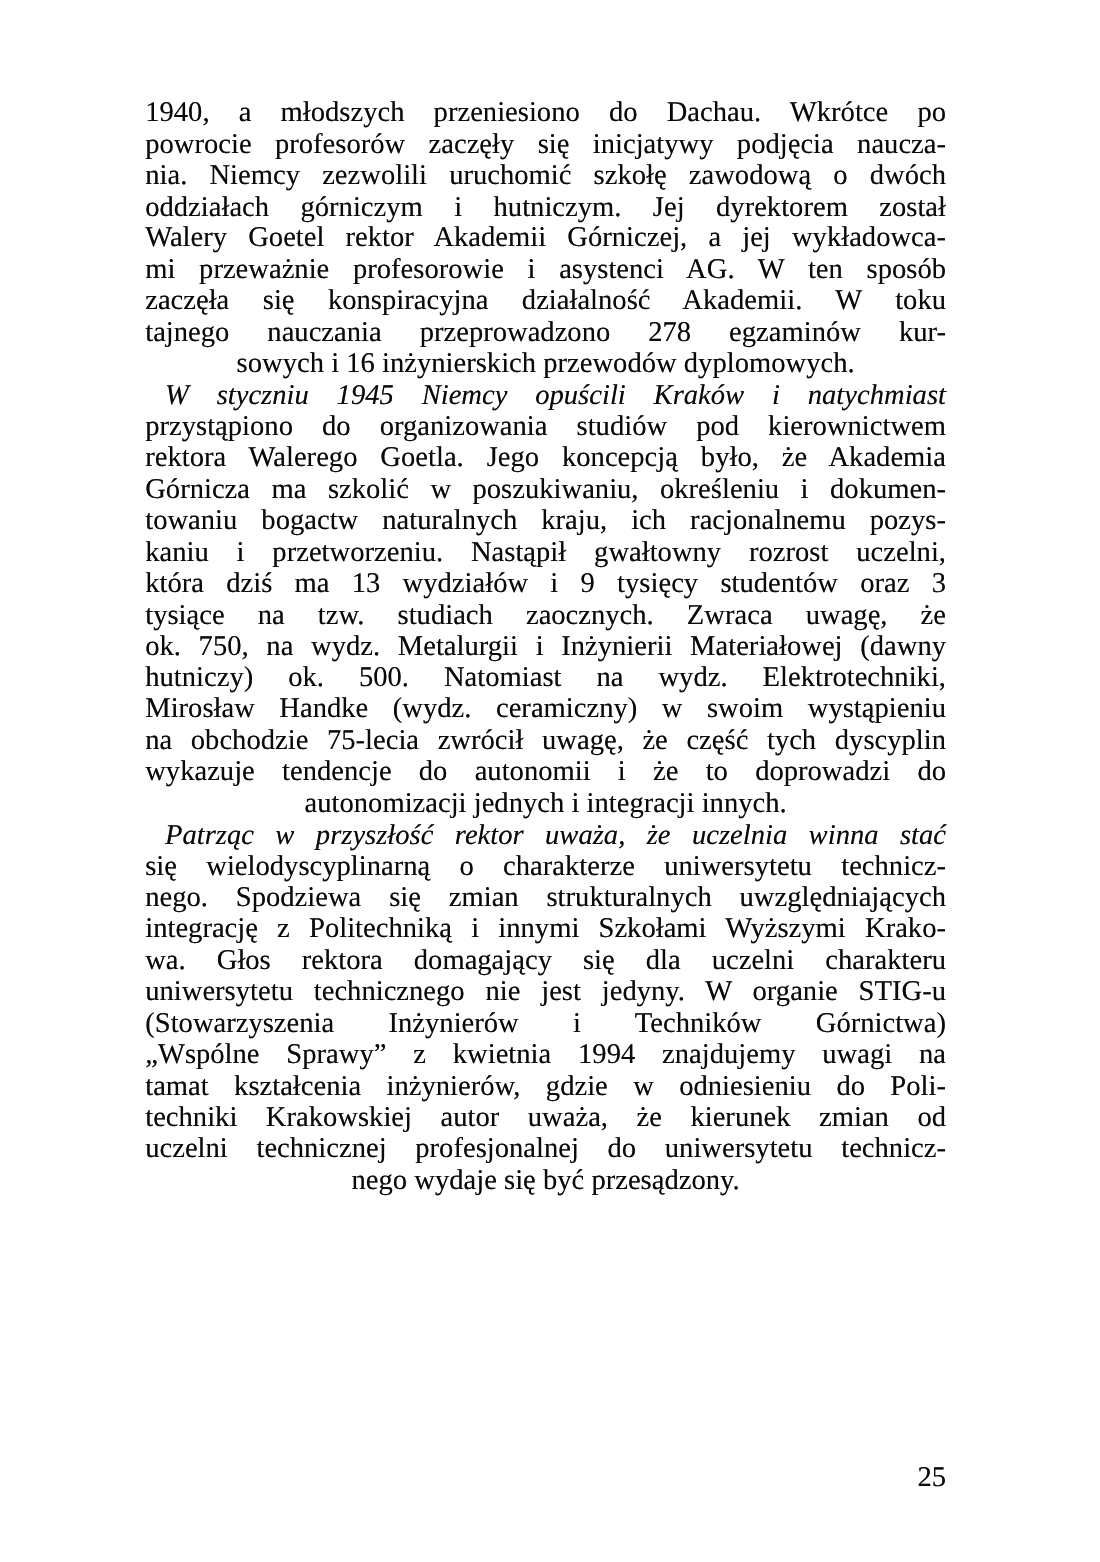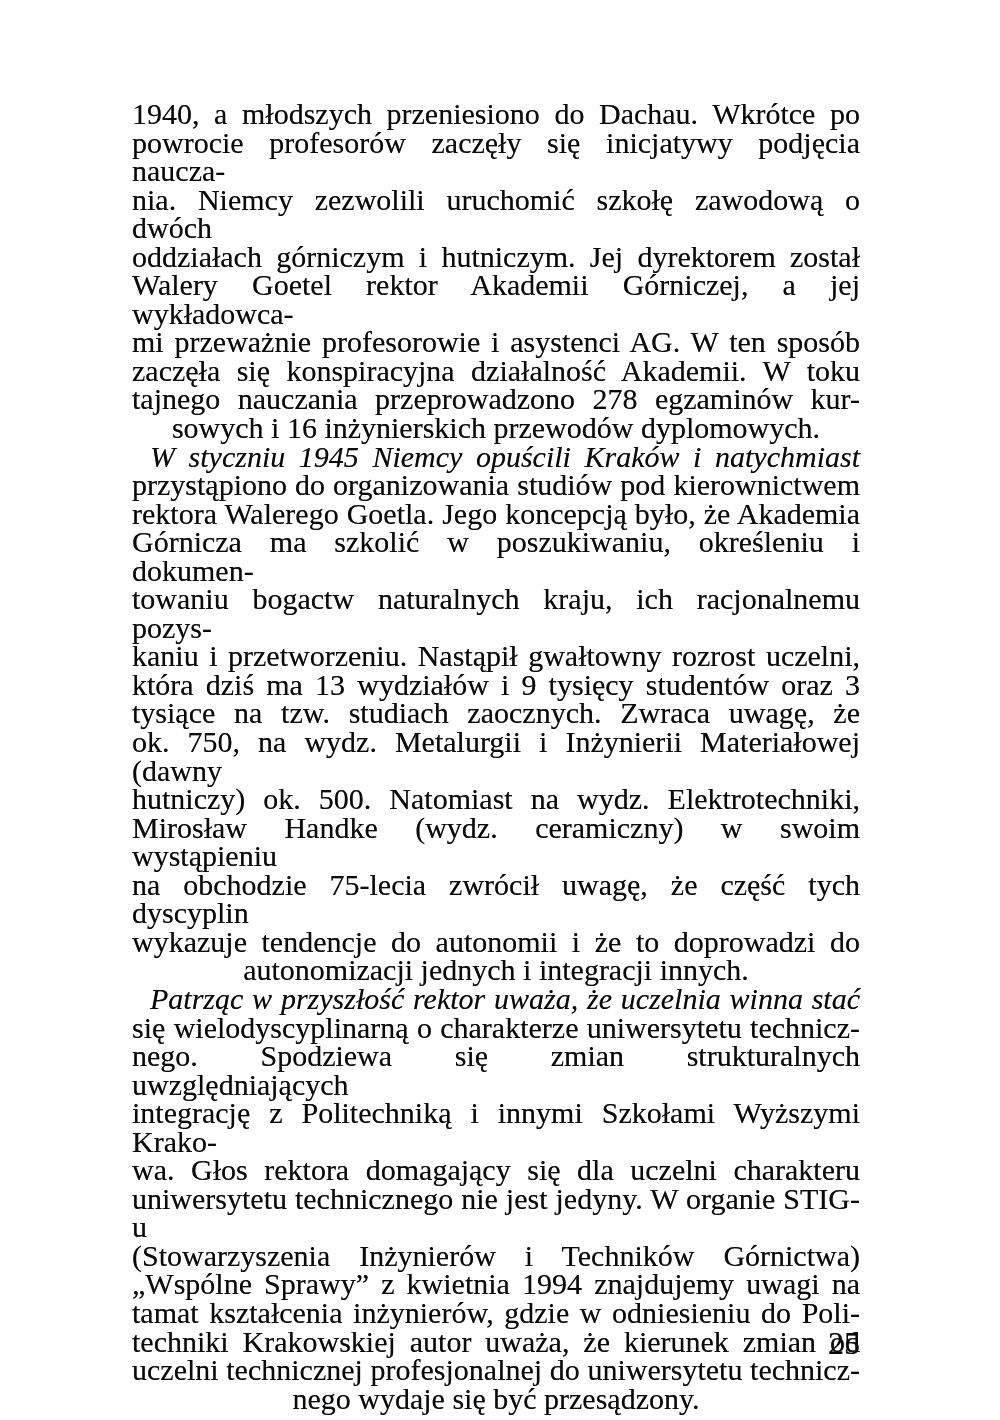--- a/index.html
+++ b/index.html
@@ -18,23 +18,23 @@
   .page {
     position: absolute;
     left: 0; top: 0;
     width: 1000px;
     height: 1420px;
     background: #ffffff;
   }
   .text-block {
     position: absolute;
     left: 132px;
-    top: 100px;
+    top: 88px;
     width: 728px;
-    font-size: 30px;
+    font-size: 26px;
     line-height: 28.55px;
     text-shadow: 0 0 0.6px rgba(0,0,0,0.55);
   }
   .paragraph { margin: 0; padding: 0; }
   .line {
     margin: 0;
     padding: 0;
     text-align: center;
   }
   .line.just {
@@ -44,21 +44,21 @@
   .line.indent {
     text-indent: 18px;
     font-style: italic;
   }
   .page-number {
     position: absolute;
     left: 132px;
     top: 1329px;
     width: 728px;
     text-align: right;
-    font-size: 32px;
+    font-size: 26px;
     line-height: 28.55px;
     text-shadow: 0 0 0.6px rgba(0,0,0,0.55);
   }
 </style>
 </head>
 <body>
 
 <div class="page">
   <div class="text-block">
       <div class="paragraph">

